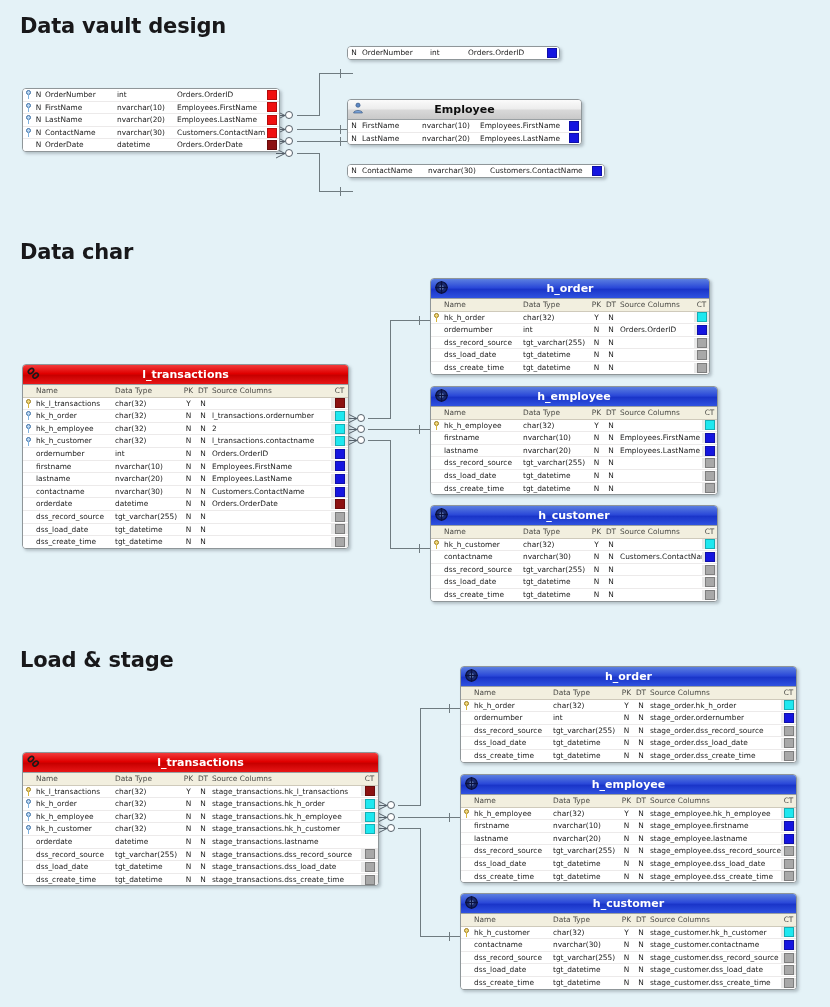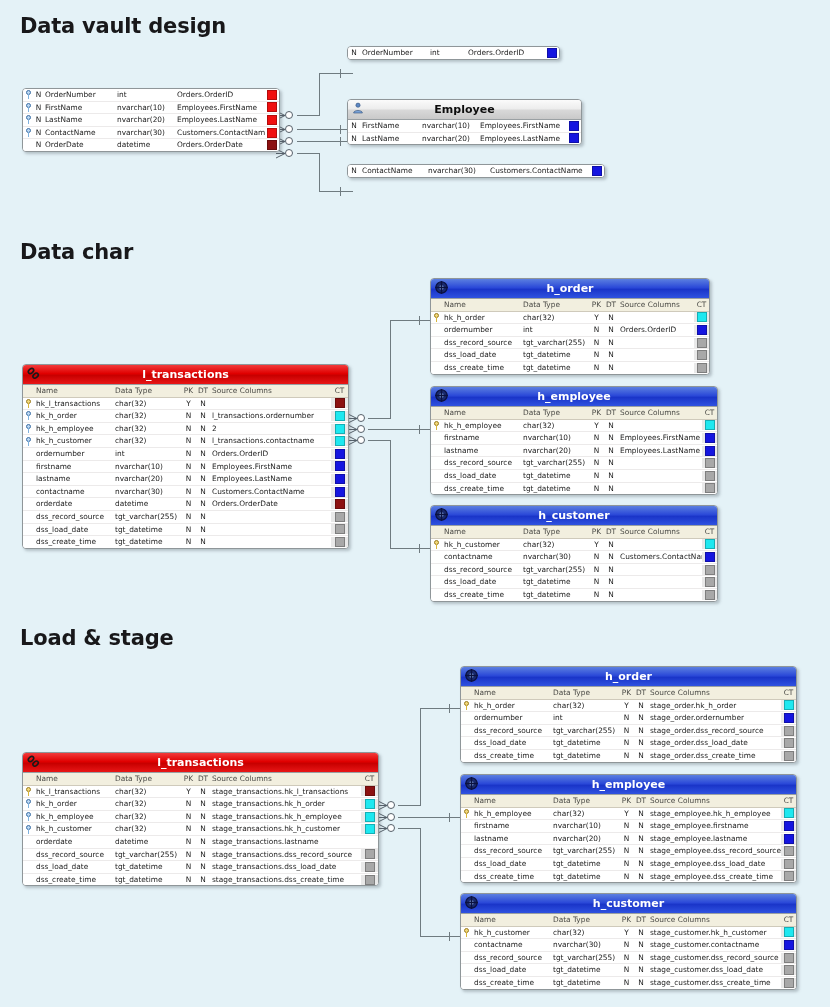--- a/index.html
+++ b/index.html
@@ -108,21 +108,21 @@
   .circ{
     position:absolute;width:8px;height:8px;border:1px solid #55606a;
     border-radius:50%;background:#fff;box-sizing:border-box;
   }
 </style>
 </head>
 <body>
 
 <div class="section-title" style="left:20px;top:14px;">Data vault design</div>
 <div class="section-title" style="left:20px;top:240px;">Data char</div>
-<div class="section-title" style="left:20px;top:626px;">Load &amp; stage</div>
+<div class="section-title" style="left:20px;top:648px;">Load &amp; stage</div>
 
 <div>
 
   <div class="conn conn-h" style="left:297px;top:115px;width:22px;"></div>
   <div class="conn conn-v" style="left:319px;top:73px;height:43px;"></div>
   <div class="conn conn-h" style="left:319px;top:73px;width:34px;"></div>
   <div class="tick" style="left:340px;top:69px;"></div>
 
   <div class="conn conn-h" style="left:297px;top:129px;width:56px;"></div>
   <div class="tick" style="left:340px;top:125px;"></div>

